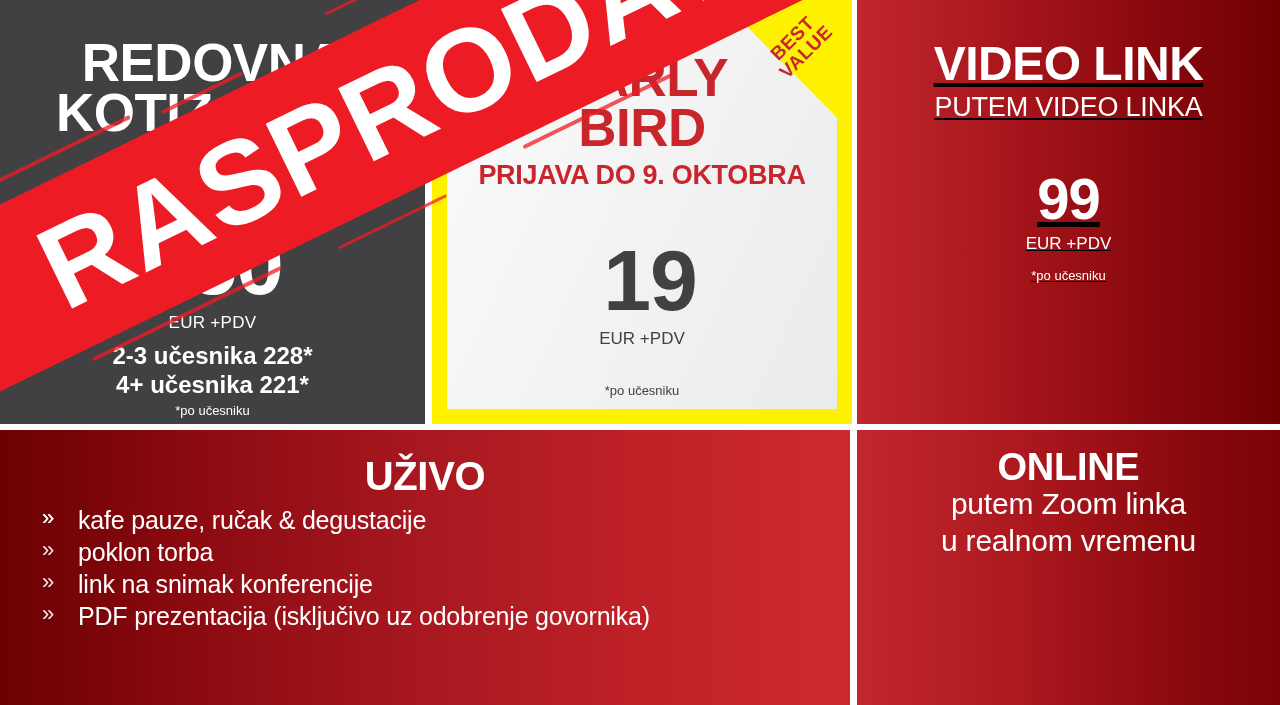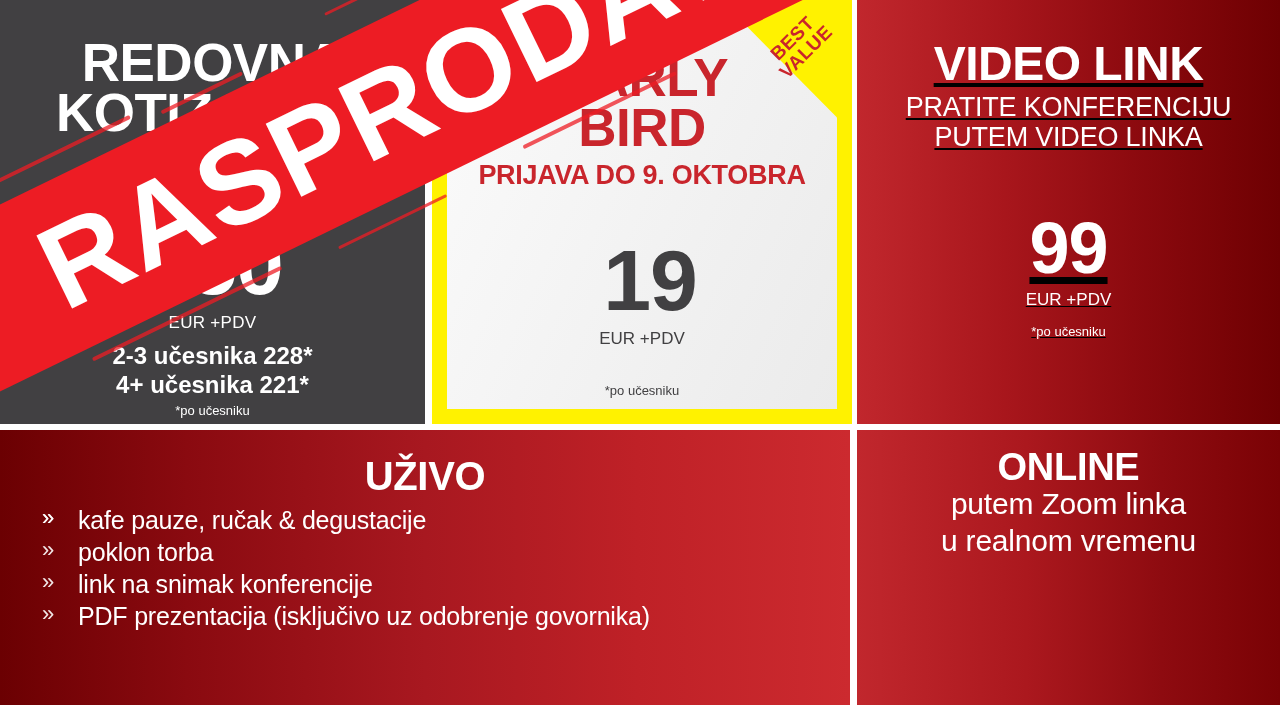--- a/index.html
+++ b/index.html
@@ -174,23 +174,23 @@
     font-size: 27px;
     line-height: 1.12;
     margin-top: 4px;
     letter-spacing: -0.2px;
   }
   .vid-sub span { display: block; }
   .vid-price {
     text-align: center;
     color: #ffffff;
     font-weight: 900;
-    font-size: 72px;
-    line-height: 1;
-    margin-top: 60px;
+    font-size: 58px;
+    line-height: 1;
+    margin-top: 48px;
     letter-spacing: -1px;
   }
   .vid-cur {
     text-align: center;
     color: #ffffff;
     font-size: 17px;
     margin-top: 6px;
   }
   .vid-note {
     text-align: center;
@@ -341,21 +341,20 @@
       <div class="bv-text">
         <span>BEST</span>
         <span>VALUE</span>
       </div>
     </div>
   </div>
 
   <div class="panel" id="panel-video">
     <h2 class="vid-title">VIDEO LINK</h2>
     <div class="vid-sub">
-      <span>PRATITE KONFERENCIJU</span>
       <span>PUTEM VIDEO LINKA</span>
     </div>
     <div class="vid-price">99</div>
     <div class="vid-cur">EUR +PDV</div>
     <div class="vid-note">*po učesniku</div>
   </div>
 
   <div class="panel" id="panel-includes">
     <h3 class="inc-title">UŽIVO</h3>
     <ul class="inc-list">

